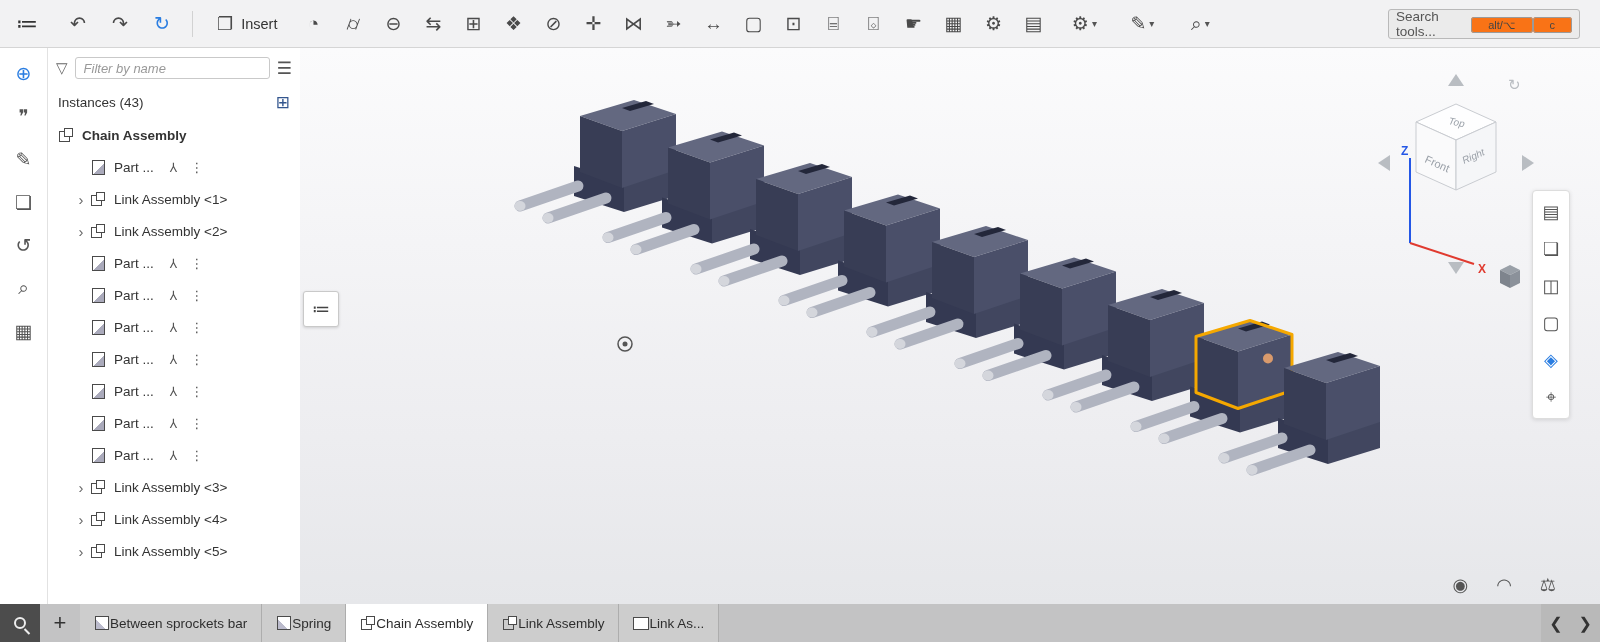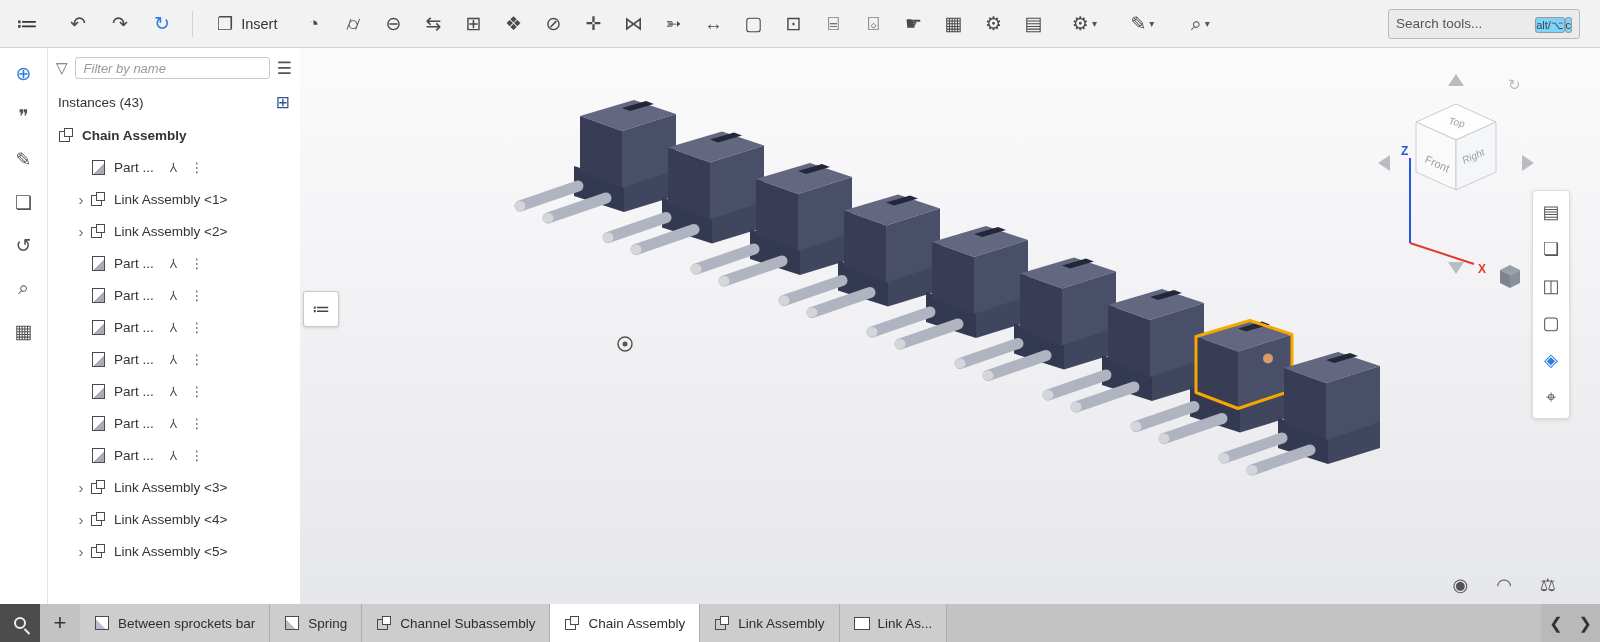--- a/index.html
+++ b/index.html
@@ -13,21 +13,21 @@
   .tbtn.accent{color:var(--accent,#2a7de1);}
   .sep{width:1px;height:26px;background:#d2d2d2;margin:0 8px;}
   .insert-btn{display:flex;align-items:center;gap:8px;background:none;border:none;font-size:14.5px;color:#333;padding:6px 14px;cursor:pointer;}
   .insert-btn .ic{font-size:18px;color:#4a4a4a;}
   .tools{display:flex;}
   .drop{width:58px;gap:3px;}
   .caret{font-size:10px;color:#555;}
   .spacer{flex:1;}
   .search-tools{width:192px;height:30px;background:#ebebeb;border:1px solid #b9b9b9;border-radius:3px;display:flex;align-items:center;padding:0 7px;gap:4px;margin-right:10px;cursor:text;}
   .search-tools .ph{flex:1;color:#555;font-size:13.5px;}
-  kbd{border:1px solid #9a9a9a;border-radius:3px;background:#7dd3fc;font-size:11px;color:#444;padding:1px 0;font-family:"Liberation Sans",sans-serif;}
+  kbd{border:1px solid #9a9a9a;border-radius:3px;background:#f97316;font-size:11px;color:#444;padding:1px 16px;font-family:"Liberation Sans",sans-serif;}
 
   
   .main{flex:1;display:flex;min-height:0;position:relative;}
   .side-strip{width:48px;flex:0 0 48px;background:#fff;border-right:1px solid #e2e2e2;display:flex;flex-direction:column;align-items:center;padding-top:10px;gap:13px;}
   .strip-btn{width:30px;height:30px;display:flex;align-items:center;justify-content:center;font-size:19px;color:#555;cursor:pointer;}
   .strip-btn.accent{color:var(--accent,#2a7de1);}
 
   
   .panel{width:252px;flex:0 0 252px;background:#fff;display:flex;flex-direction:column;overflow:hidden;}
   .filter-row{display:flex;align-items:center;padding:9px 8px 6px 8px;gap:7px;}
@@ -65,21 +65,21 @@
   .corner-tools{position:absolute;right:44px;bottom:8px;display:flex;gap:28px;font-size:18px;color:#555;}
   .corner-tools span{cursor:pointer;}
 
   
   .tabbar{height:38px;flex:0 0 38px;background:#c3c3c4;display:flex;align-items:stretch;}
   .tab-search{width:40px;background:#4c4c4c;display:flex;align-items:center;justify-content:center;cursor:pointer;}
   .mag{width:12px;height:12px;border:2px solid #eee;border-radius:50%;position:relative;display:inline-block;}
   .mag::after{content:"";position:absolute;width:2px;height:7px;background:#eee;left:10px;top:9px;transform:rotate(-45deg);}
   .tab-add{width:40px;display:flex;align-items:center;justify-content:center;font-size:22px;color:#333;cursor:pointer;}
   .tabs{display:flex;flex:1;overflow:hidden;}
-  .tab{display:flex;align-items:center;gap:8px;padding:0 14px;border-right:1px solid #adadad;font-size:13.5px;color:#2e2e2e;background:#cdcdcd;cursor:pointer;white-space:nowrap;}
+  .tab{display:flex;align-items:center;padding:0 14px;border-right:1px solid #adadad;font-size:13.5px;color:#2e2e2e;background:#cdcdcd;cursor:pointer;white-space:nowrap;}
   .tab .t-icon{margin-right:0;}
   .tab.active{background:#fff;}
   .tab-nav{display:flex;align-items:center;padding:0 8px;gap:16px;font-size:16px;color:#333;background:#b9b9b9;}
   .tab-nav span{cursor:pointer;}
 </style>
 </head>
 <body>
 
 <div class="app">
 
@@ -422,24 +422,20 @@
           <span>Between sprockets bar</span>
         </div>
 
         <div class="tab">
           <span class="t-icon icon-partstudio"></span>
           <span>Spring</span>
         </div>
 
 
 
-        <div class="tab">
-          <span class="t-icon icon-assembly"></span>
-          <span>Channel Subassembly</span>
-        </div>
 
         <div class="tab active">
           <span class="t-icon icon-assembly"></span>
           <span>Chain Assembly</span>
         </div>
 
         <div class="tab">
           <span class="t-icon icon-assembly"></span>
           <span>Link Assembly</span>
         </div>

